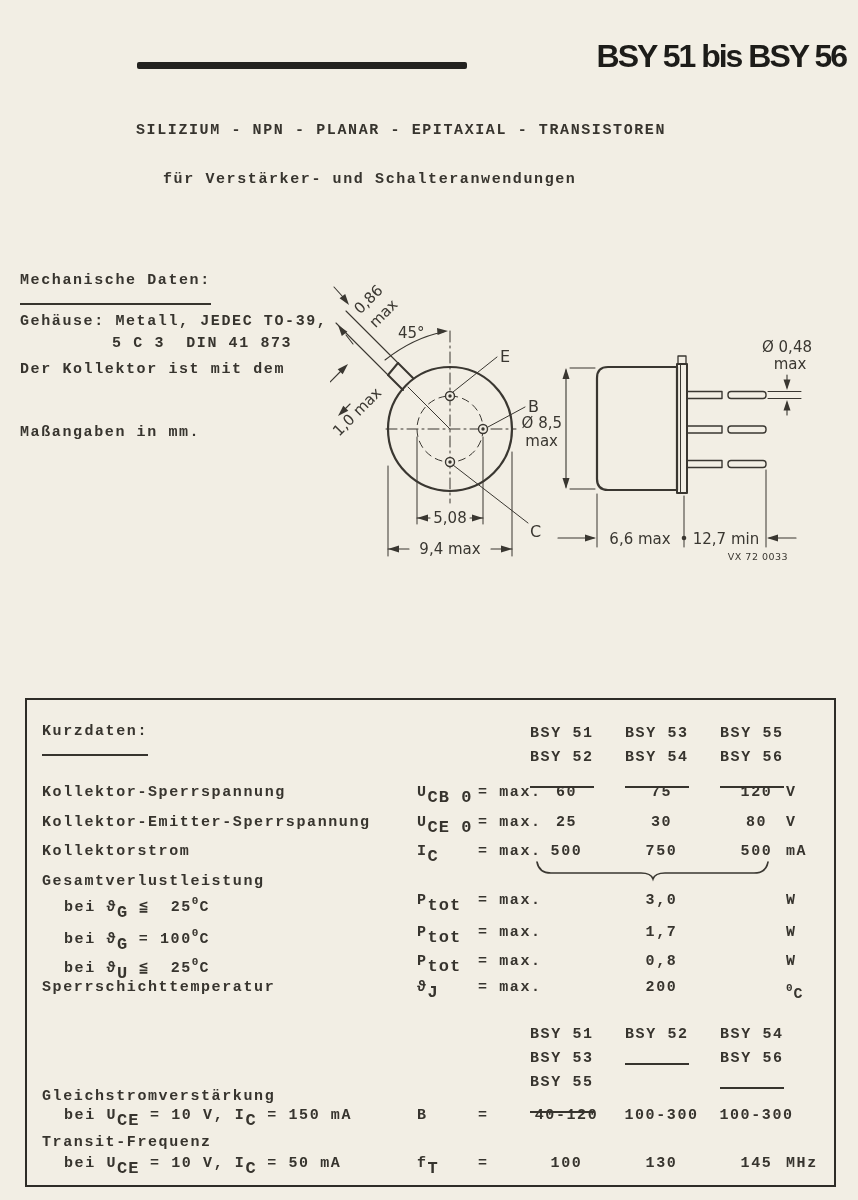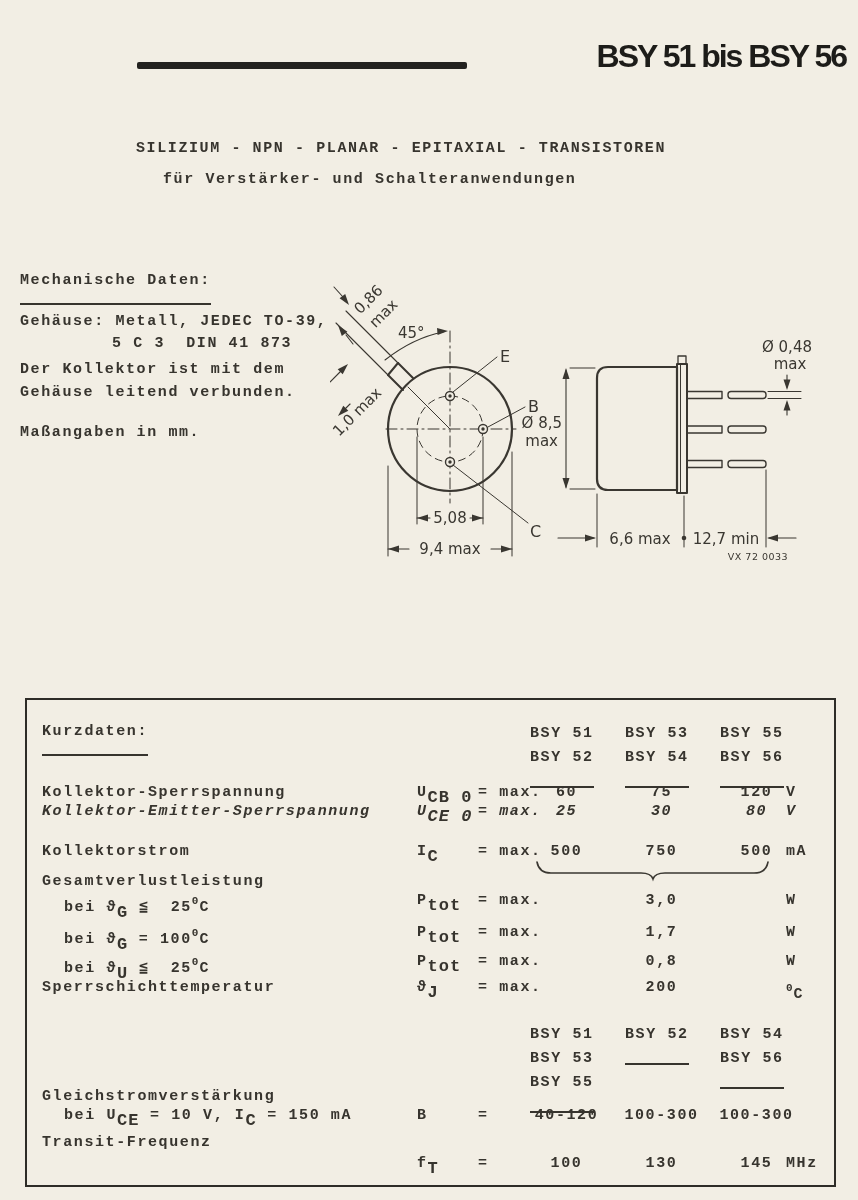--- a/index.html
+++ b/index.html
@@ -35,28 +35,27 @@
   svg .tiny{font-size:9.5px;letter-spacing:0.5px;}
 </style>
 </head>
 <body>
 
 <div class="page">
 
   <div class="brand-rule"></div>
   <div class="brand-title">BSY 51 bis BSY 56</div>
 
-  <div class="abs mono" style="left:136px;top:139px;">SILIZIUM - NPN - PLANAR - EPITAXIAL - TRANSISTOREN</div>
+  <div class="abs mono" style="left:136px;top:121px;">SILIZIUM - NPN - PLANAR - EPITAXIAL - TRANSISTOREN</div>
   <div class="abs mono" style="left:163px;top:170px;">für Verstärker- und Schalteranwendungen</div>
 
   <div class="abs mono" style="left:20px;top:271px;"><span class="u">Mechanische Daten:</span></div>
   <div class="abs mono" style="left:20px;top:312px;">Gehäuse: Metall, JEDEC TO-39,</div>
   <div class="abs mono" style="left:112px;top:334px;">5 C 3  DIN 41 873</div>
   <div class="abs mono" style="left:20px;top:360px;">Der Kollektor ist mit dem</div>
-  <div class="abs mono" style="left:20px;top:383px;">Gehäuse leitend verbunden.</div>
   <div class="abs mono" style="left:20px;top:423px;">Maßangaben in mm.</div>
 
   <svg style="position:absolute;left:330px;top:280px;" width="528" height="310" viewBox="330 280 528 310">
     <g stroke="#3a3731" fill="none" stroke-linecap="round" stroke-linejoin="round">
 
       <circle cx="450" cy="429" r="62" stroke-width="2.2"></circle>
       <path d="M450 331 V 503" stroke-width="1" stroke-dasharray="11 4 2 4"></path>
       <path d="M386 429 H 516" stroke-width="1" stroke-dasharray="11 4 2 4"></path>
       <circle cx="450" cy="429" r="33" stroke-width="1" stroke-dasharray="7 5"></circle>
       <path d="M450 429 L 408 387" stroke-width="1"></path>
@@ -176,21 +175,21 @@
 
     <div class="trow" style="top:83px;">
       <span class="cell c-label"><span>Kollektor-Sperrspannung</span></span>
       <span class="cell c-sym"><span>U</span><span class="sub">CB 0</span></span>
       <span class="cell c-eq">= max.</span>
       <span class="cell c-v c-v1">60</span>
       <span class="cell c-v c-v2">75</span>
       <span class="cell c-v c-v3">120</span>
       <span class="cell c-unit"><span>V</span></span>
     </div>
-    <div class="trow" style="top:102px;font-style:italic;">
+    <div class="trow" style="top:113px;">
       <span class="cell c-label"><span>Kollektor-Emitter-Sperrspannung</span></span>
       <span class="cell c-sym"><span>U</span><span class="sub">CE 0</span></span>
       <span class="cell c-eq">= max.</span>
       <span class="cell c-v c-v1">25</span>
       <span class="cell c-v c-v2">30</span>
       <span class="cell c-v c-v3">80</span>
       <span class="cell c-unit"><span>V</span></span>
     </div>
     <div class="trow" style="top:142px;">
       <span class="cell c-label"><span>Kollektorstrom</span></span>
@@ -260,20 +259,21 @@
       <span class="cell c-eq">=</span>
       <span class="cell c-v c-v1">40-120</span>
       <span class="cell c-v c-v2">100-300</span>
       <span class="cell c-v c-v3">100-300</span>
     </div>
 
     <div class="trow" style="top:433px;">
       <span class="cell c-label">Transit-Frequenz</span>
     </div>
     <div class="trow" style="top:454px;">
+      <span class="cell c-label ind"><span>bei U</span><span class="sub">CE</span><span> = 10 V, I</span><span class="sub">C</span><span> = 50 mA</span></span>
       <span class="cell c-sym"><span>f</span><span class="sub">T</span></span>
       <span class="cell c-eq">=</span>
       <span class="cell c-v c-v1">100</span>
       <span class="cell c-v c-v2">130</span>
       <span class="cell c-v c-v3">145</span>
       <span class="cell c-unit"><span>MHz</span></span>
     </div>
 
   </div>
 </div>

